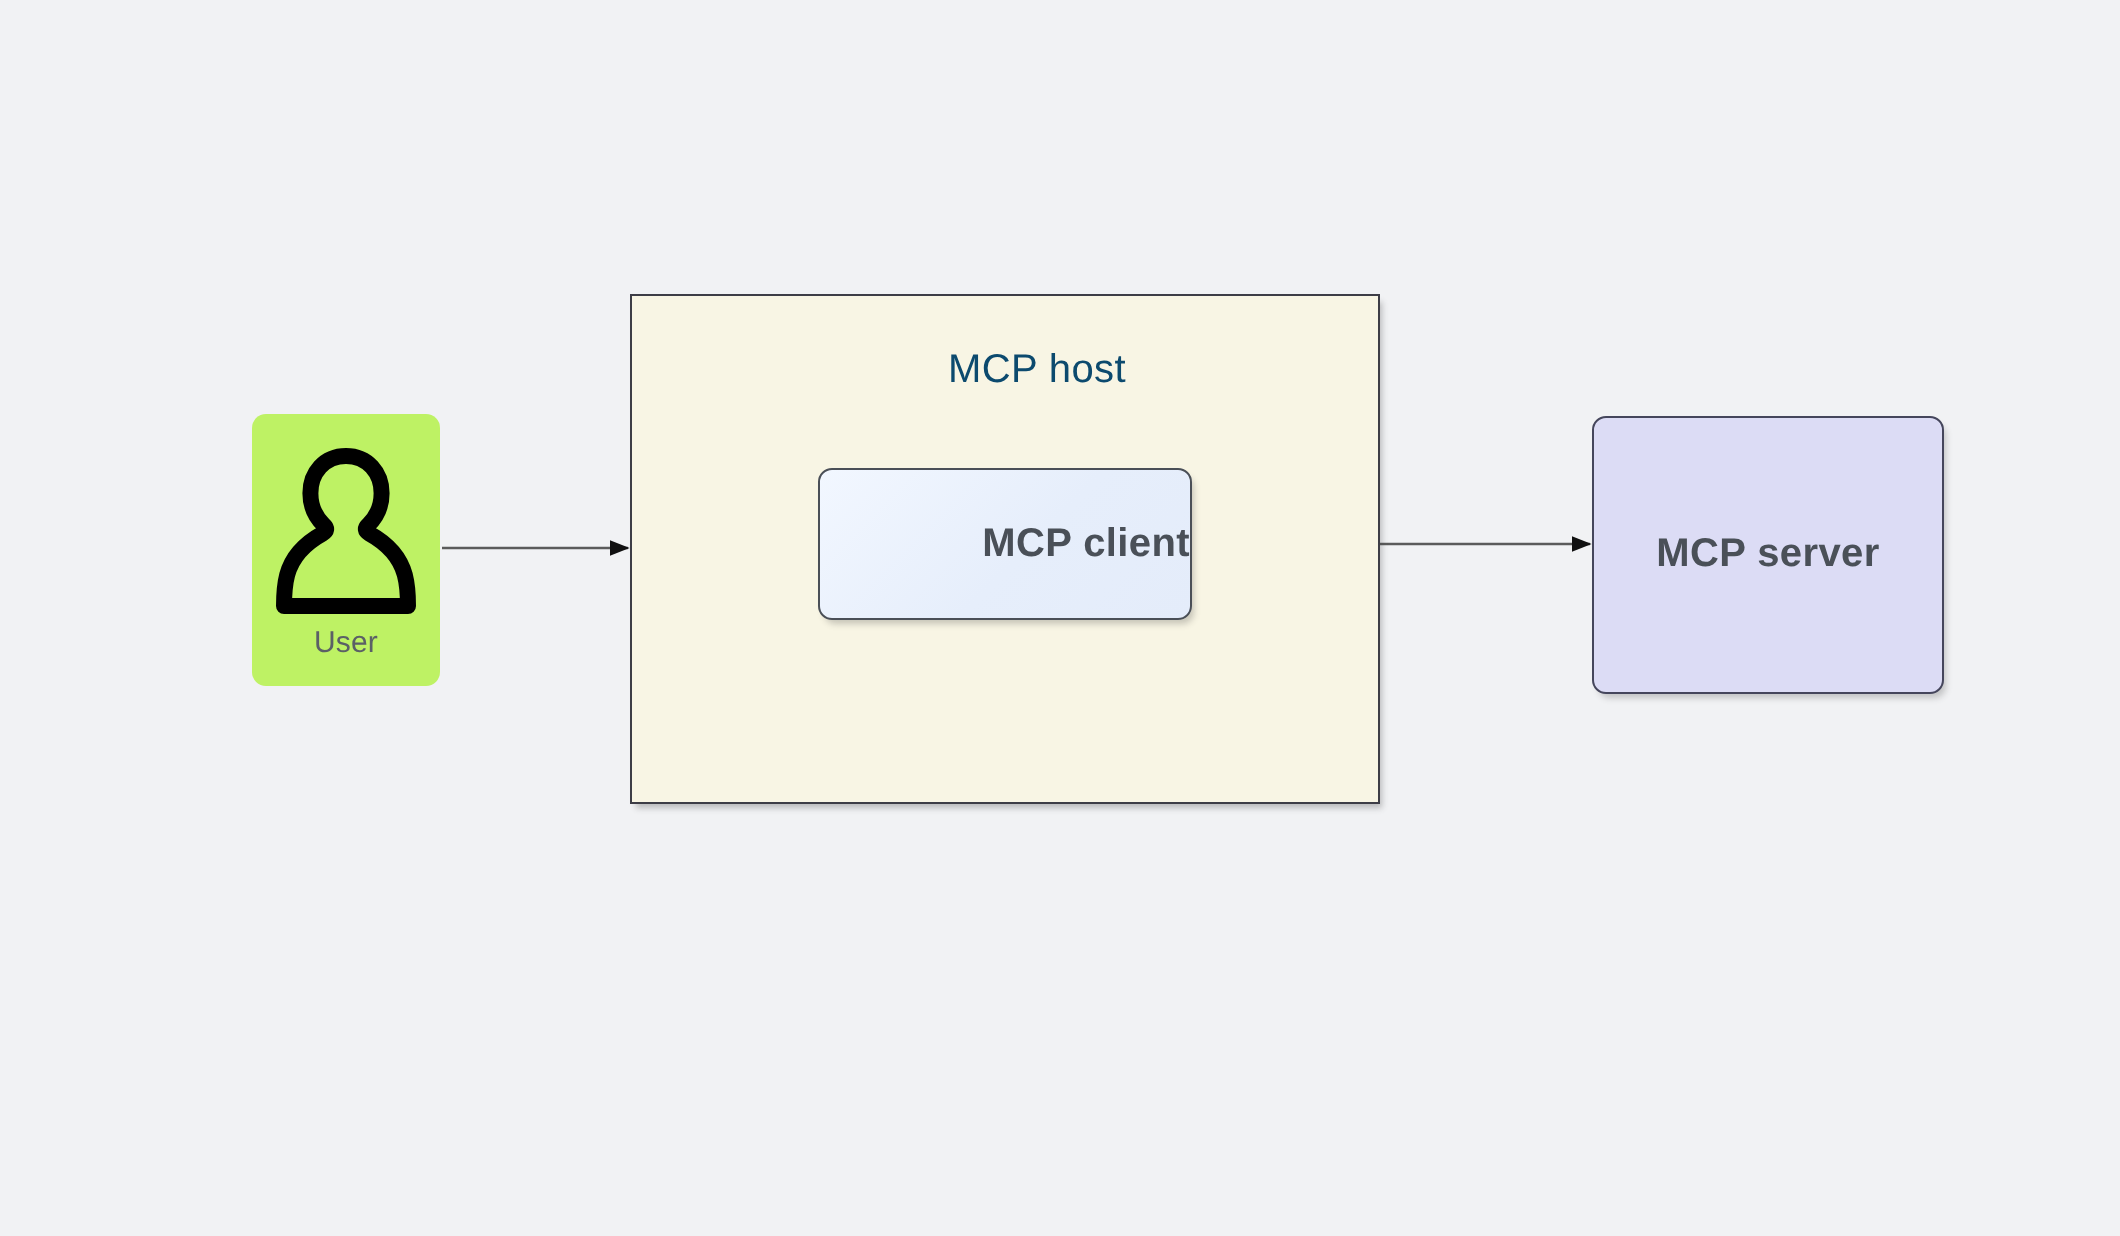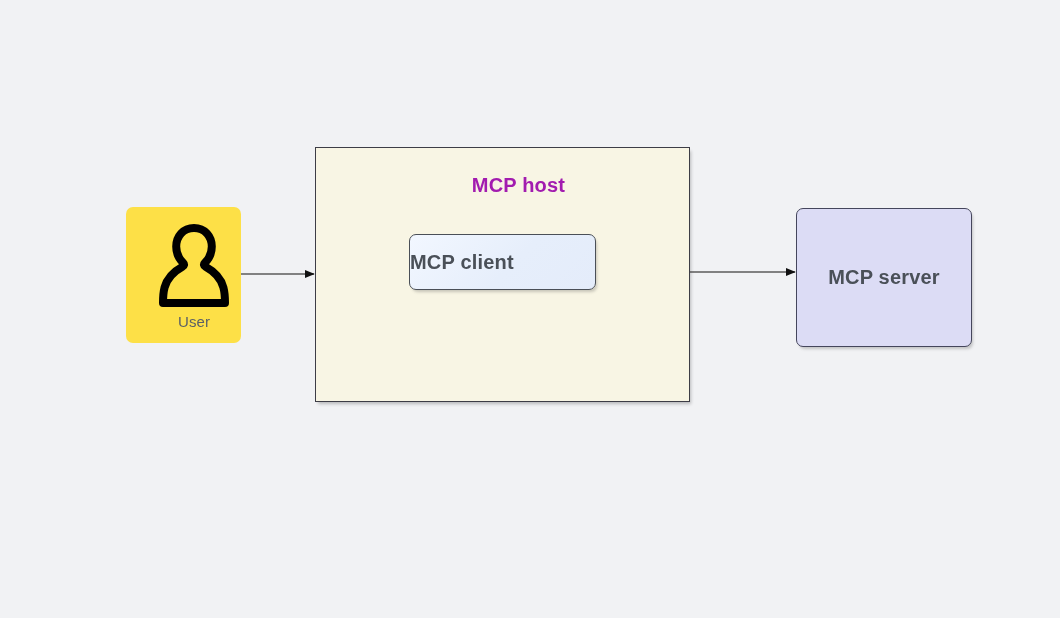--- a/index.html
+++ b/index.html
@@ -20,27 +20,26 @@
     height: 618px;
   }
 
   
   #user-actor {
     position: absolute;
     left: 126px;
     top: 207px;
     width: 94px;
     height: 136px;
-    background: #fde047;
+    background: #bef264;
     border-radius: 7px;
     display: flex;
     flex-direction: column;
     align-items: center;
     justify-content: flex-start;
-    padding-left: 21px;
   }
   #user-icon {
     margin-top: 15px;
     width: 72px;
     height: 88px;
     display: block;
   }
   #user-label {
     font-size: 15px;
     color: #5b6066;
@@ -61,41 +60,41 @@
     box-sizing: border-box;
     box-shadow: 2px 3px 3px -1px rgba(60,60,60,.30);
   }
   #mcp-host-title {
     position: absolute;
     top: 26px;
     left: 0;
     right: 0;
     text-align: center;
     font-size: 20px;
-    font-weight: bold;
-    color: #a21caf;
+    font-weight: normal;
+    color: #0c4a6e;
     letter-spacing: .2px;
     margin-left: 32px;
   }
 
   
   #mcp-client {
     position: absolute;
     left: 409px;
     top: 234px;
     width: 187px;
-    height: 56px;
+    height: 76px;
     box-sizing: border-box;
     background: linear-gradient(135deg, #f2f7ff 0%, #e6eefb 55%, #e4ecfa 100%);
     border: 1.6px solid #4a4f57;
     border-radius: 7px;
     box-shadow: 2px 3px 3px -1px rgba(60,60,60,.26);
     display: flex;
     align-items: center;
-    justify-content: flex-start;
+    justify-content: flex-end;
   }
   #mcp-client-title {
     font-size: 20px;
     font-weight: bold;
     color: #4a5058;
     letter-spacing: .2px;
   }
 
   
   #mcp-server {

